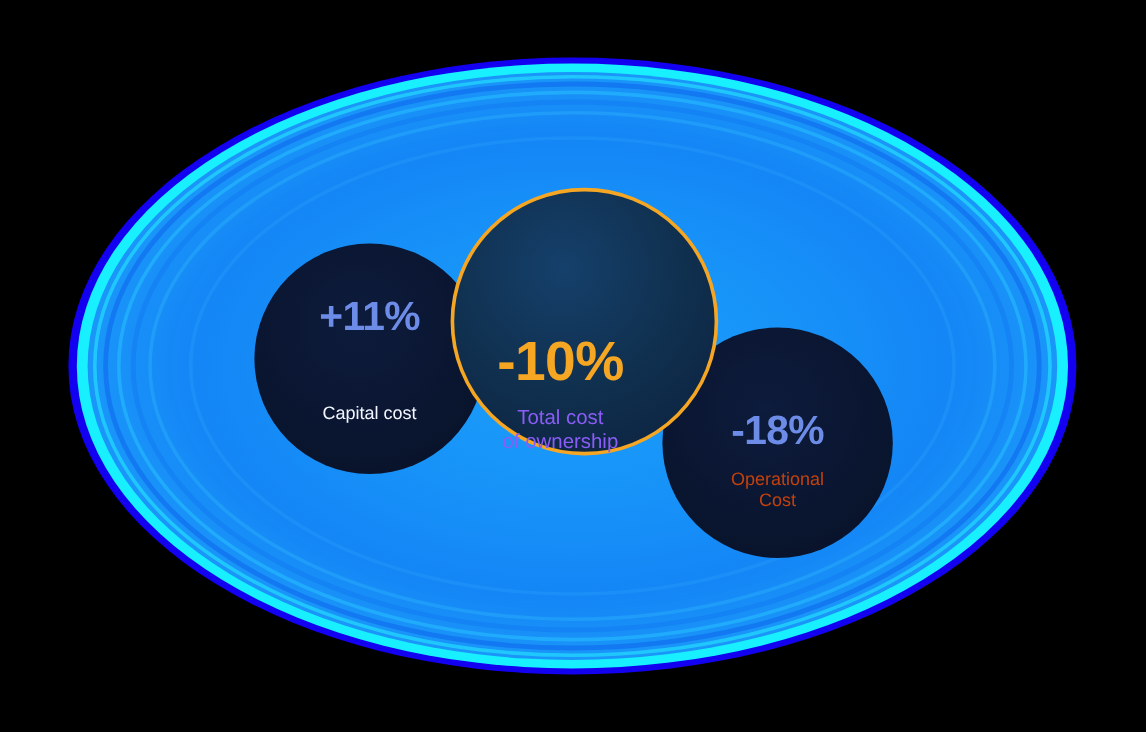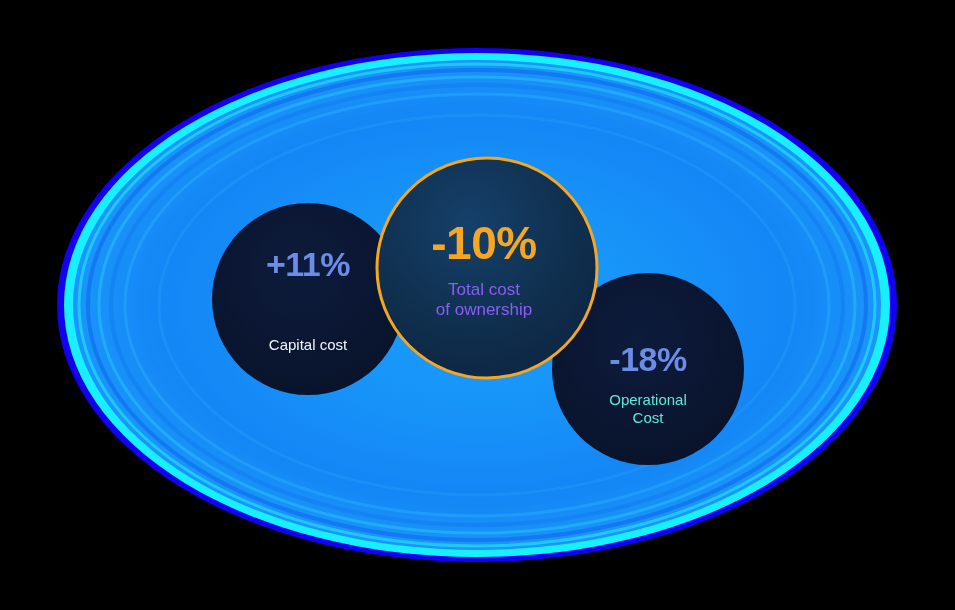--- a/index.html
+++ b/index.html
@@ -56,28 +56,28 @@
     color: #6c8ce8;
     margin-bottom: 12px;
   }
   #left-label .cap {
     font-size: 15px;
     color: #f2f6ff;
     margin-top: 40px;
   }
   
   #center-label {
-    left: 374px;
+    left: 357px;
     top: 158px;
     width: 220px;
     height: 220px;
     display: flex;
     flex-direction: column;
     align-items: center;
-    justify-content: center;
+    justify-content: flex-end;
   }
   #center-label .pct {
     font-size: 46px;
     color: #f5a623;
     margin-bottom: 10px;
   }
   #center-label .cap {
     font-size: 17px;
     color: #8b5cf6;
   }
@@ -93,21 +93,21 @@
     justify-content: center;
   }
   #right-label .pct {
     font-size: 34px;
     color: #6c8ce8;
     margin-bottom: 12px;
     margin-top: 28px;
   }
   #right-label .cap {
     font-size: 15px;
-    color: #5eead4;
+    color: #c2410c;
   }
 </style>
 </head>
 <body>
 
 <div id="stage">
 
   <svg class="layer" viewBox="0 0 955 610" preserveAspectRatio="none">
     <defs>
       <radialGradient id="ellipseFill" cx="50%" cy="50%" r="50%">

